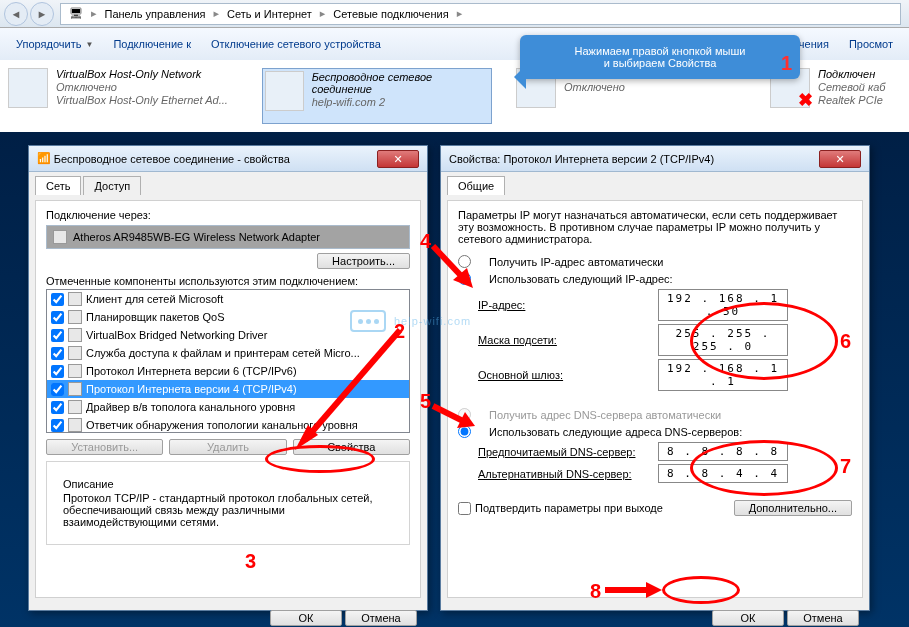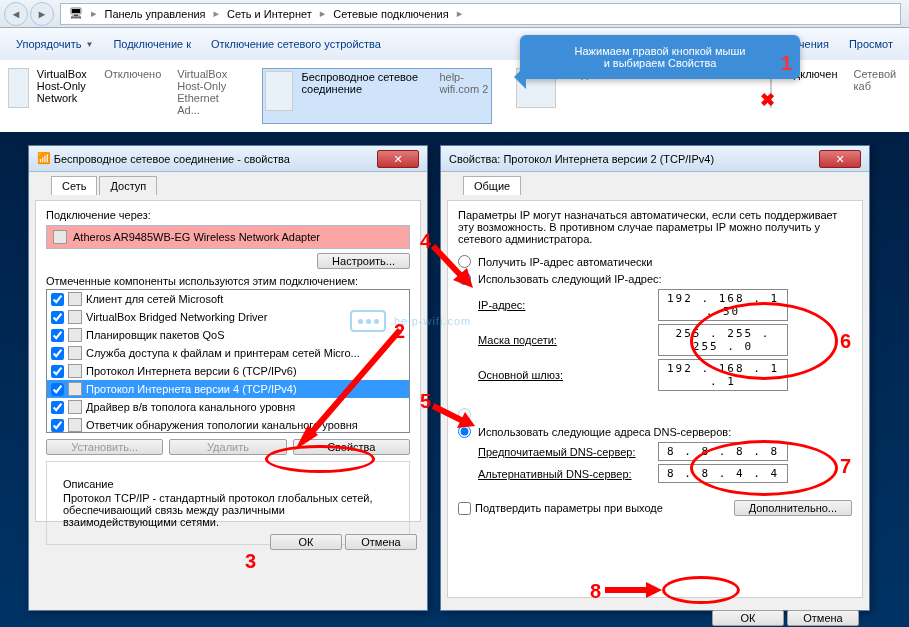--- a/index.html
+++ b/index.html
@@ -9,49 +9,49 @@
 .breadcrumb { background: #fff; border: 1px solid #abc; height: 22px; flex: 1; margin: 0 4px; display: flex; align-items: center; padding: 0 4px; }
 .breadcrumb span { padding: 0 4px; }
 .breadcrumb .sep { color: #888; }
 .toolbar { background: linear-gradient(to bottom, #f5f9ff, #e3ecf7); height: 32px; display: flex; align-items: center; padding: 0 8px; gap: 4px; }
 .toolbar-item { padding: 4px 8px; color: #003a8c; display: flex; align-items: center; gap: 4px; }
 .toolbar-item .arrow { font-size: 8px; color: #555; }
 .network-list { background: #fff; height: 72px; display: flex; padding: 8px; gap: 24px; }
 .network-item { display: flex; gap: 8px; width: 230px; }
 .network-icon { width: 40px; height: 40px; background: #e8f0f8; border: 1px solid #ccc; position: relative; }
 .network-item.selected { background: #cfe4fb; border: 1px solid #7da2ce; padding: 2px; }
-.network-info { display: flex; gap: 16px; }
+.network-info { display: flex; flex-direction: column; gap: 1px; font-style: italic; }
 .network-info .name { font-weight: normal; color: #000; }
 .network-info .sub { color: #666; }
 .red-x { color: red; font-weight: bold; font-size: 18px; position: absolute; right: -4px; bottom: -4px; }
 
 .callout { position: absolute; top: 35px; left: 520px; background: #3e8dd8; color: #fff; padding: 10px 14px; border-radius: 6px; width: 280px; text-align: center; font-size: 13px; box-shadow: 0 2px 6px rgba(0,0,0,0.3); }
 .callout .num { position: absolute; bottom: 4px; right: 8px; color: #ff3030; font-size: 20px; font-weight: bold; }
 .callout::after { content: ""; position: absolute; left: -18px; top: 30px; border: 12px solid transparent; border-right-color: #3e8dd8; }
 
 .dialog { position: absolute; background: #f0f0f0; border: 1px solid #5a7ca0; box-shadow: 2px 2px 8px rgba(0,0,0,0.4); }
 .dialog-title { background: linear-gradient(to bottom, #eaf3fc, #cfe0f3); height: 26px; display: flex; align-items: center; padding: 0 8px; border-bottom: 1px solid #a0b8d0; }
 .dialog-title .close { margin-left: auto; background: linear-gradient(to bottom, #e07b7b, #c43636); color: #fff; width: 42px; height: 18px; border-radius: 2px; text-align: center; line-height: 16px; border: 1px solid #8b2020; }
 .dialog-body { padding: 8px 10px; background: #fff; margin: 6px; border: 1px solid #d0d0d0; }
-.tabs { display: flex; margin: 4px 6px -1px 22px; }
+.tabs { display: flex; margin: 4px 6px -1px 6px; }
 .tab { background: #fff; border: 1px solid #b0b0b0; border-bottom: none; padding: 3px 10px; margin-right: 2px; position: relative; z-index: 2; }
 .tab.inactive { background: #f0f0f0; z-index: 0; }
 .dlg1 { top: 145px; left: 28px; width: 400px; height: 466px; }
 .dlg2 { top: 145px; left: 440px; width: 430px; height: 466px; }
 
-.field-box { border: 1px solid #abc; background: #fca5a5; padding: 4px 6px; display: flex; align-items: center; gap: 6px; }
+.field-box { border: 1px solid #abc; background: #a3a3a3; padding: 4px 6px; display: flex; align-items: center; gap: 6px; }
 .list-box { border: 1px solid #828790; background: #fff; height: 144px; overflow-y: auto; }
 .list-row { display: flex; align-items: center; padding: 2px 4px; gap: 4px; }
 .list-row input[type=checkbox] { margin: 0; }
 .list-row.sel { background: #3399ff; color: #fff; }
 .btn { background: linear-gradient(to bottom, #f4f4f4, #e0e0e0); border: 1px solid #a0a0a0; padding: 1px 14px; border-radius: 2px; }
 .btn-row { display: flex; gap: 6px; margin-top: 6px; }
 .desc-box { border: 1px solid #d4d4d4; padding: 16px; margin-top: 6px; }
 
-.radio-row { display: flex; align-items: center; gap: 7px; margin: 4px 0; }
+.radio-row { display: flex; align-items: center; gap: 18px; margin: 4px 0; }
 .ip-grid { margin-left: 20px; }
 .ip-row { display: flex; align-items: center; margin: 3px 0; }
 .ip-row label { width: 180px; text-decoration: underline; }
 .ip-input { border: 1px solid #888; background: #fff; padding: 2px 6px; width: 130px; text-align: center; letter-spacing: 2px; font-family: monospace; }
 
 .red-ellipse { position: absolute; border: 3px solid #ff0000; border-radius: 50%; pointer-events: none; }
 .red-num { position: absolute; color: #ff0000; font-size: 20px; font-weight: bold; pointer-events: none; }
 .red-arrow { position: absolute; pointer-events: none; }
 .watermark { position: absolute; top: 310px; left: 350px; color: rgba(86, 175, 233, 0.45); font-size: 30px; font-weight: 300; letter-spacing: 1px; pointer-events: none; display: flex; align-items: center; gap: 8px; }
 .watermark .wicon { width: 36px; height: 22px; border: 2px solid rgba(86,175,233,0.5); border-radius: 4px; display: flex; align-items: center; justify-content: center; gap: 3px; }
@@ -140,43 +140,43 @@
 <div class="dialog dlg1">
   <div class="dialog-title">
     <span>📶</span>&nbsp;
     <span>Беспроводное сетевое соединение - свойства</span>
     <div class="close">✕</div>
   </div>
   <div class="tabs">
     <div class="tab">Сеть</div>
     <div class="tab inactive">Доступ</div>
   </div>
-  <div class="dialog-body" style="height:322px">
+  <div class="dialog-body" style="height:398px">
     <div>Подключение через:</div>
     <div class="field-box" style="margin:4px 0">
       <span class="icon-sq"></span>
       <span>Atheros AR9485WB-EG Wireless Network Adapter</span>
     </div>
     <div style="text-align:right"><button class="btn">Настроить...</button></div>
     <div style="margin:6px 0 2px">Отмеченные компоненты используются этим подключением:</div>
     <div class="list-box">
       <div class="list-row">
           <input type="checkbox" checked="" style="">
           <span class="icon-sq"></span>
           <span>Клиент для сетей Microsoft</span>
         </div>
       <div class="list-row">
           <input type="checkbox" checked="" style="">
           <span class="icon-sq"></span>
+          <span>Планировщик пакетов QoS</span>
+        </div>
+      <div class="list-row">
+          <input type="checkbox" checked="" style="">
+          <span class="icon-sq"></span>
           <span>VirtualBox Bridged Networking Driver</span>
-        </div>
-      <div class="list-row">
-          <input type="checkbox" checked="" style="">
-          <span class="icon-sq"></span>
-          <span>Планировщик пакетов QoS</span>
         </div>
       <div class="list-row">
           <input type="checkbox" checked="" style="">
           <span class="icon-sq"></span>
           <span>Служба доступа к файлам и принтерам сетей Micro...</span>
         </div>
       <div class="list-row">
           <input type="checkbox" checked="" style="">
           <span class="icon-sq"></span>
           <span>Протокол Интернета версии 6 (TCP/IPv6)</span>
@@ -243,20 +243,21 @@
         </div>
       <div class="ip-row">
           <label>Основной шлюз:</label>
           <div class="ip-input">192 . 168 .  1  .  1</div>
         </div>
     </div>
 
     <div style="height:10px"></div>
     <div class="radio-row" style="color:#999">
         <input type="radio" name="dnsm" disabled="" style="">
+        <span>Получить адрес DNS-сервера автоматически</span>
       </div>
     <div class="radio-row">
         <input type="radio" name="dnsm" checked="" style="">
         <span>Использовать следующие адреса DNS-серверов:</span>
       </div>
     <div class="ip-grid">
       <div class="ip-row">
           <label>Предпочитаемый DNS-сервер:</label>
           <div class="ip-input">8  .  8  .  8  .  8</div>
         </div>

